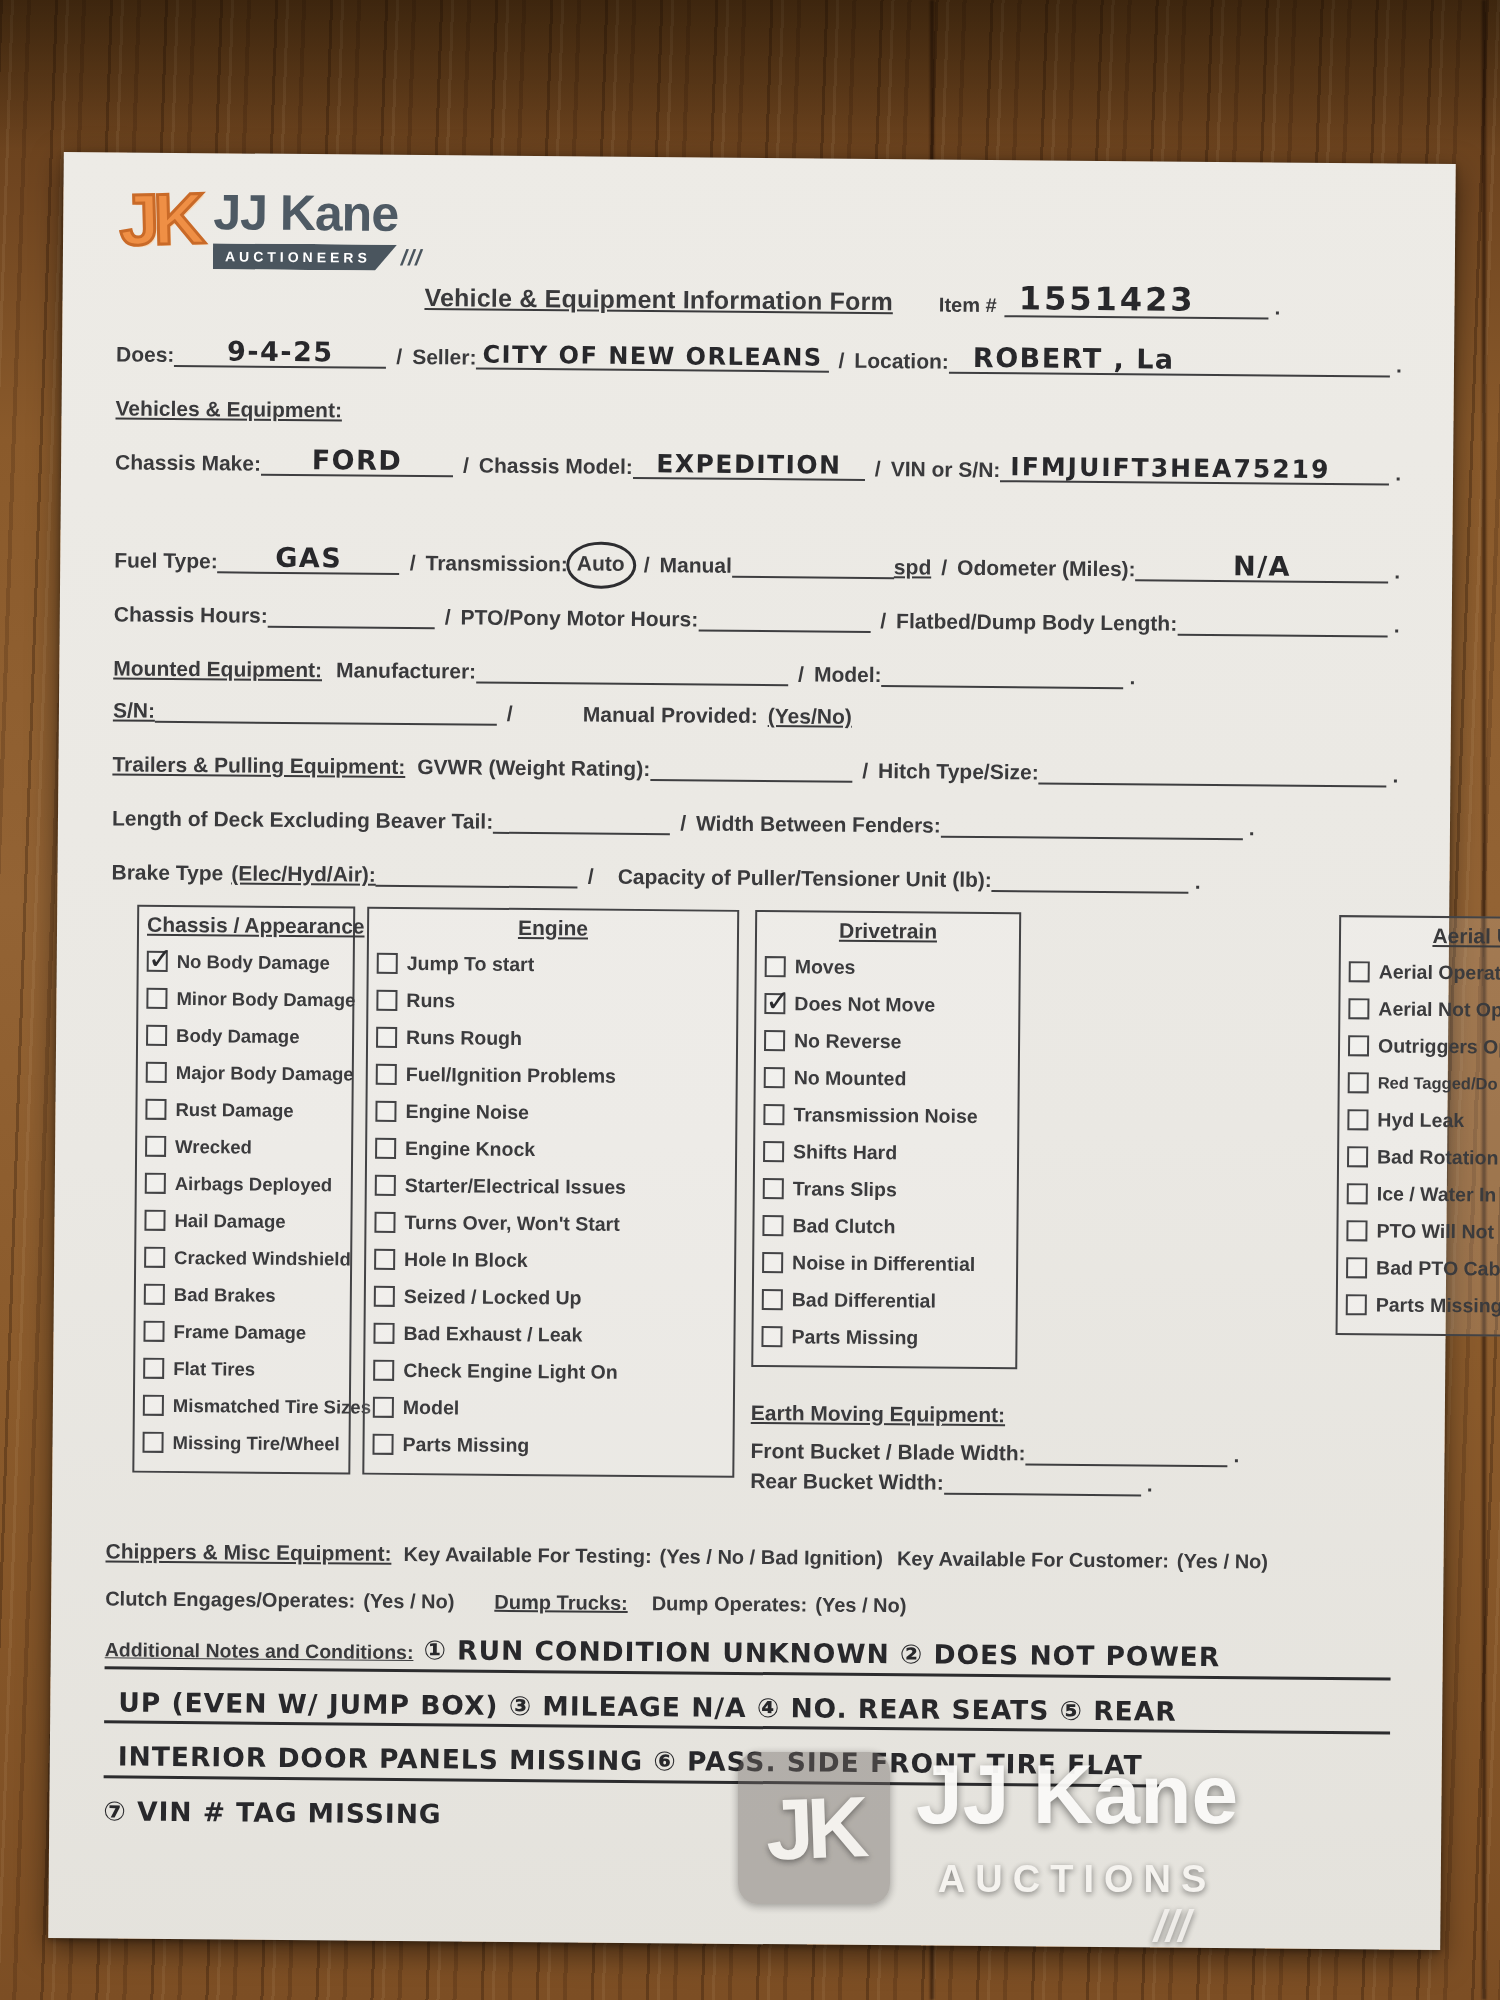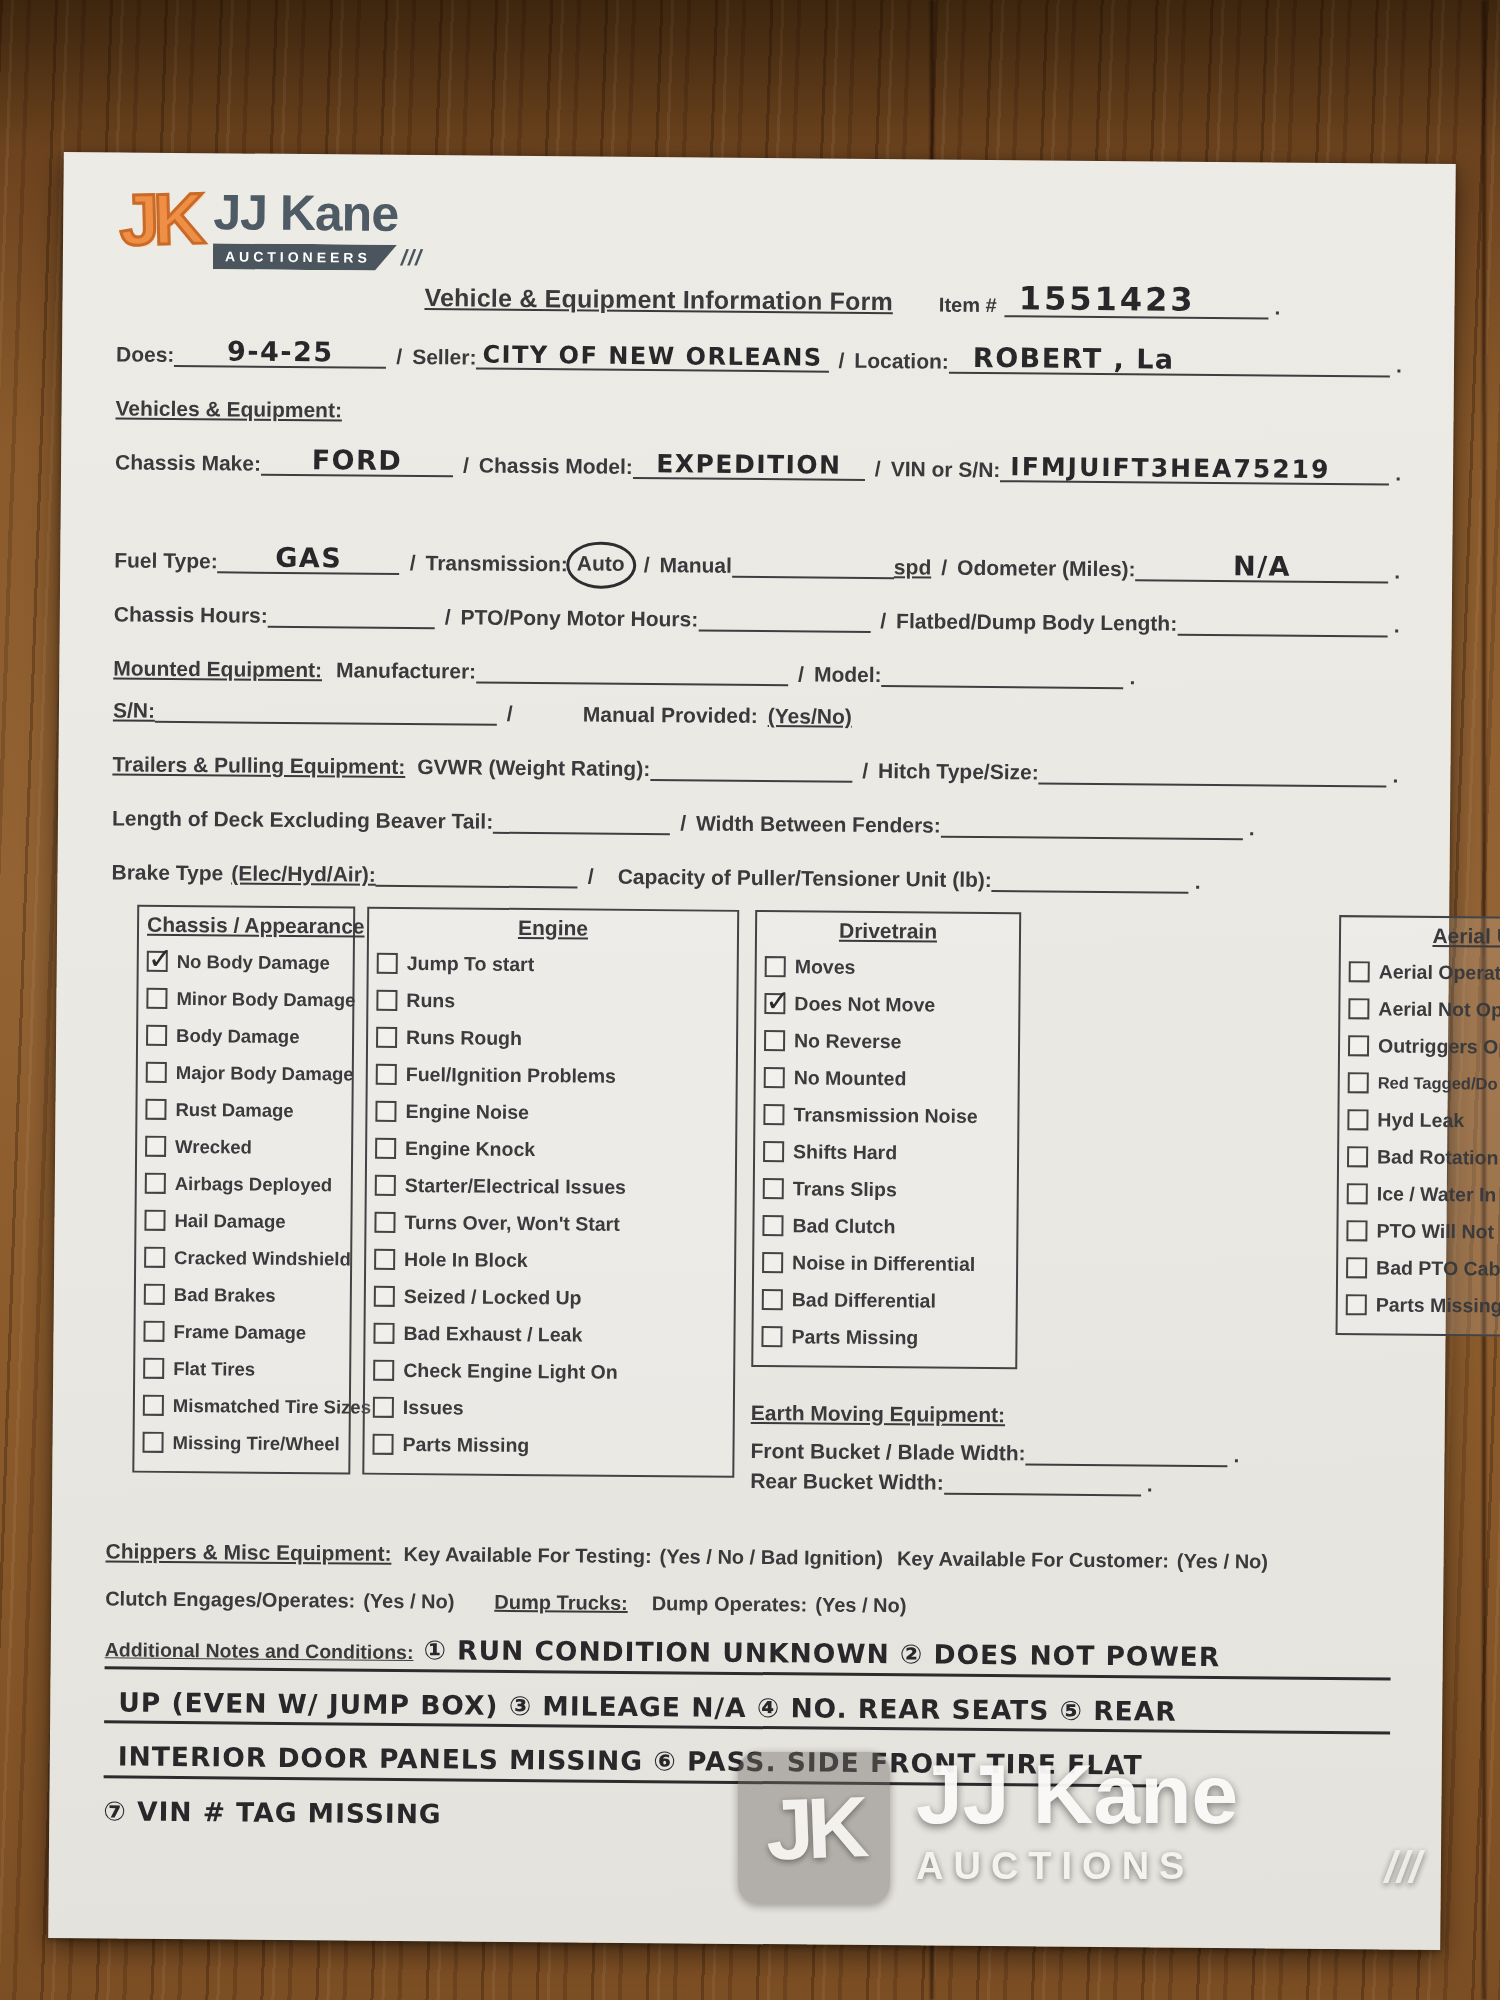--- a/index.html
+++ b/index.html
@@ -105,21 +105,21 @@
   
   .wm{position:absolute;left:738px;top:1752px;display:flex;align-items:flex-start;z-index:5;opacity:.95;}
   .wm-tile{
     width:152px;height:152px;border-radius:20px;background:rgba(110,105,100,.45);
     display:flex;align-items:center;justify-content:center;
     box-shadow:0 2px 8px rgba(0,0,0,.35);
   }
   .wm-jk{font-size:86px;font-weight:900;color:#f4f2ee;letter-spacing:-7px;line-height:1;text-shadow:0 2px 6px rgba(0,0,0,.45);transform:rotate(-2deg);}
   .wm-txt{margin-left:26px;display:flex;flex-direction:column;}
   .wm-name{font-size:84px;font-weight:900;color:#fbfaf8;line-height:1.02;letter-spacing:0px;text-shadow:0 3px 8px rgba(0,0,0,.5);}
-  .wm-sub{display:flex;align-items:center;margin-top:4px;}
+  .wm-sub{display:flex;align-items:center;margin-top:20px;flex-direction:column;}
   .wm-tag{font-size:38px;font-weight:700;color:#f6f4f1;letter-spacing:10px;text-shadow:0 2px 6px rgba(0,0,0,.5);}
   .wm-slash{font-size:44px;font-weight:900;font-style:italic;color:rgba(245,243,240,.9);margin-left:190px;text-shadow:0 2px 6px rgba(0,0,0,.5);}
 </style>
 </head>
 <body>
 
 <div class="seam" style="left:930px;"></div>
 <div class="seam" style="left:1482px;"></div>
 <div class="glare"></div>
 
@@ -353,21 +353,21 @@
             <div class="check-row">
               <span class="cb"></span>
               <span class="cb-label">Bad Exhaust / Leak</span>
             </div>
             <div class="check-row">
               <span class="cb"></span>
               <span class="cb-label">Check Engine Light On</span>
             </div>
             <div class="check-row">
               <span class="cb"></span>
-              <span class="cb-label">Issues</span>
+              <span class="cb-label">Model</span>
             </div>
             <div class="check-row">
               <span class="cb"></span>
               <span class="cb-label">Parts Missing</span>
             </div>
           </div>
       </div>
     </div>
     <div class="col-wrap-2">
       <div class="colbox col-2">

